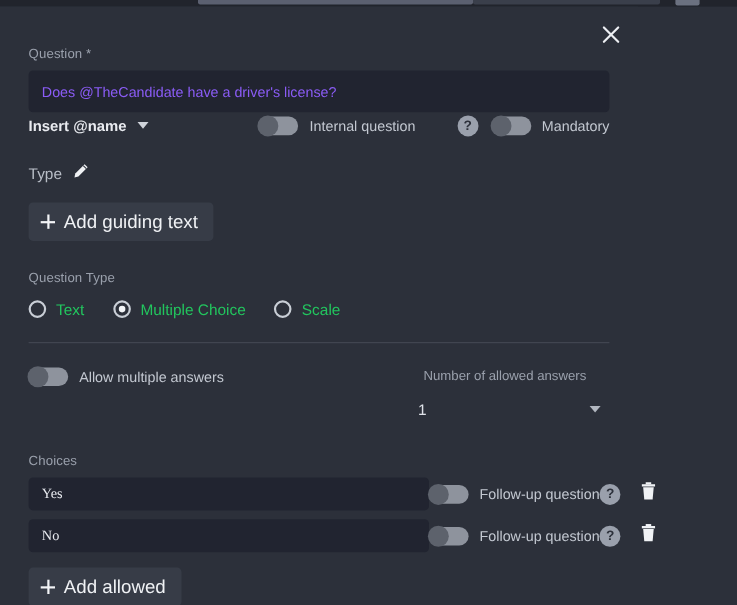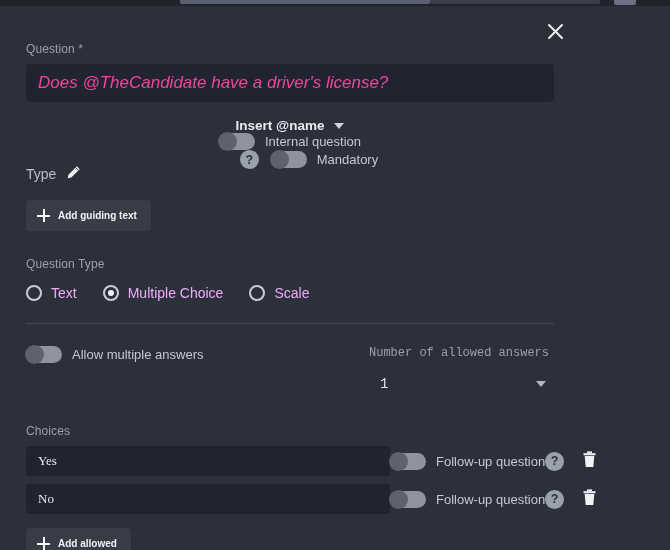--- a/index.html
+++ b/index.html
@@ -72,35 +72,32 @@
 
   .qlabel { margin-bottom: 8px; }
 
   .text-input {
     width: 100%;
     box-sizing: border-box;
     height: 38px;
     background: #212430;
     border: none;
     border-radius: 4px;
-    color: #ec4899;
-    font-size: 17px;
+    color: #8b5cf6;
+    font-size: 13px;
     font-family: "Liberation Sans", sans-serif;
     padding: 0 12px;
     outline: none;
-    font-style: italic;
   }
 
   
   .row-insert {
     display: flex;
     align-items: center;
-    margin-top: 16px;
     height: 24px;
-    flex-direction: column;
   }
   .insert-name {
     display: flex;
     align-items: center;
     gap: 10px;
     font-size: 13.5px;
     font-weight: bold;
     color: #e9ebf0;
     cursor: pointer;
   }
@@ -165,22 +162,22 @@
 
   
   .chip-btn {
     display: inline-flex;
     align-items: center;
     gap: 8px;
     background: #373c47;
     border: none;
     border-radius: 4px;
     color: #f0f2f5;
-    font-size: 10px;
-    font-weight: bold;
+    font-size: 17px;
+    font-weight: normal;
     font-family: "Liberation Sans", sans-serif;
     padding: 9px 14px 9px 11px;
     cursor: pointer;
     line-height: 1;
   }
   .plus {
     display: inline-block;
     position: relative;
     width: 13px; height: 13px;
     flex: none;
@@ -219,21 +216,21 @@
     flex: none;
   }
   .radio.checked::after {
     content: "";
     position: absolute;
     top: 3px; left: 3px;
     width: 6px; height: 6px;
     border-radius: 50%;
     background: #f2f4f7;
   }
-  .radio-label { font-size: 14px; color: #f0abfc; }
+  .radio-label { font-size: 14px; color: #22c55e; }
 
   
   .divider {
     height: 1px;
     background: #444954;
     margin-top: 22px;
   }
 
   
   .allow-row {
@@ -242,21 +239,20 @@
     margin-top: 22px;
     height: 64px;
   }
   .allow-left {
     display: flex;
     align-items: center;
   }
   .allowed-wrap {
     margin-left: auto;
     width: 190px;
-    font-family: Liberation Mono, monospace;
   }
   .allowed-label {
     font-size: 12px;
     color: #9aa0ac;
     text-align: center;
     display: block;
   }
   .allowed-select {
     display: flex;
     align-items: center;

